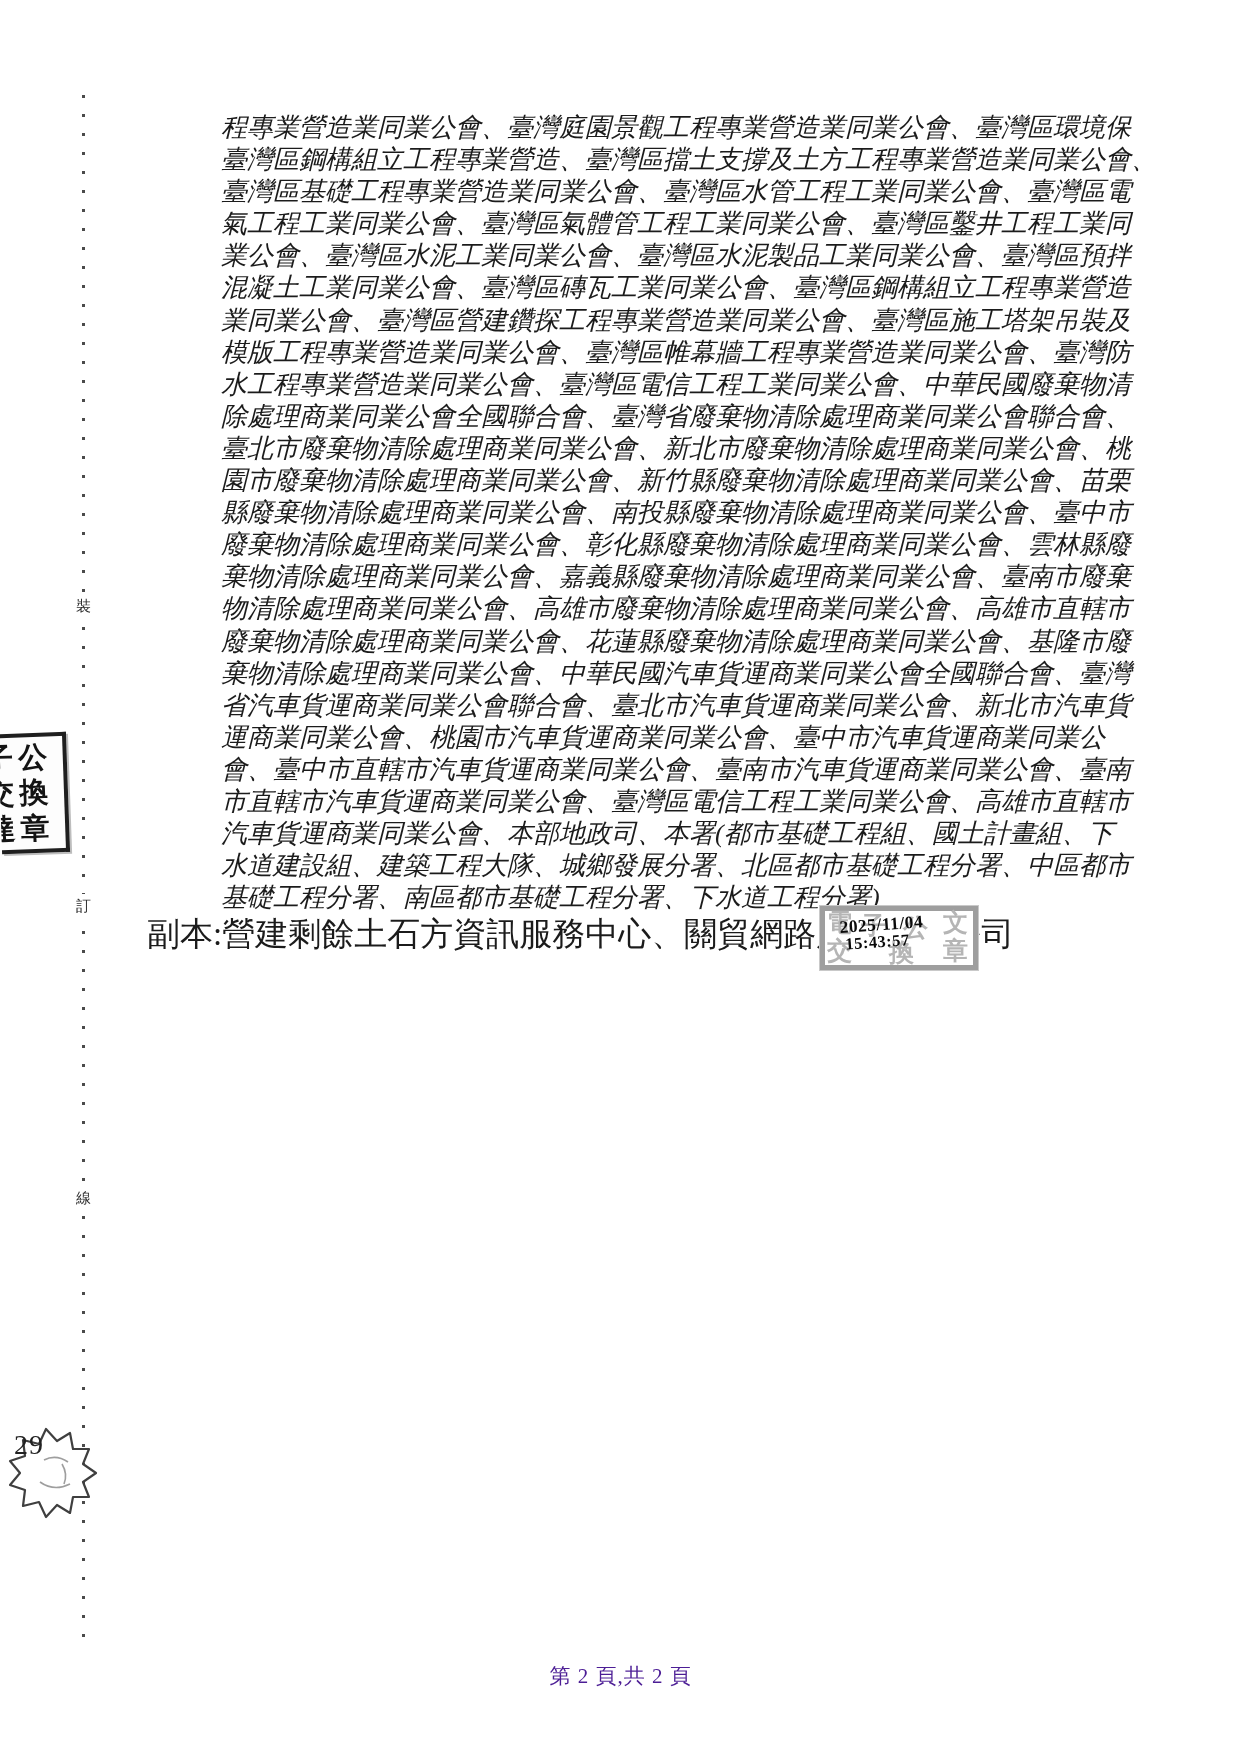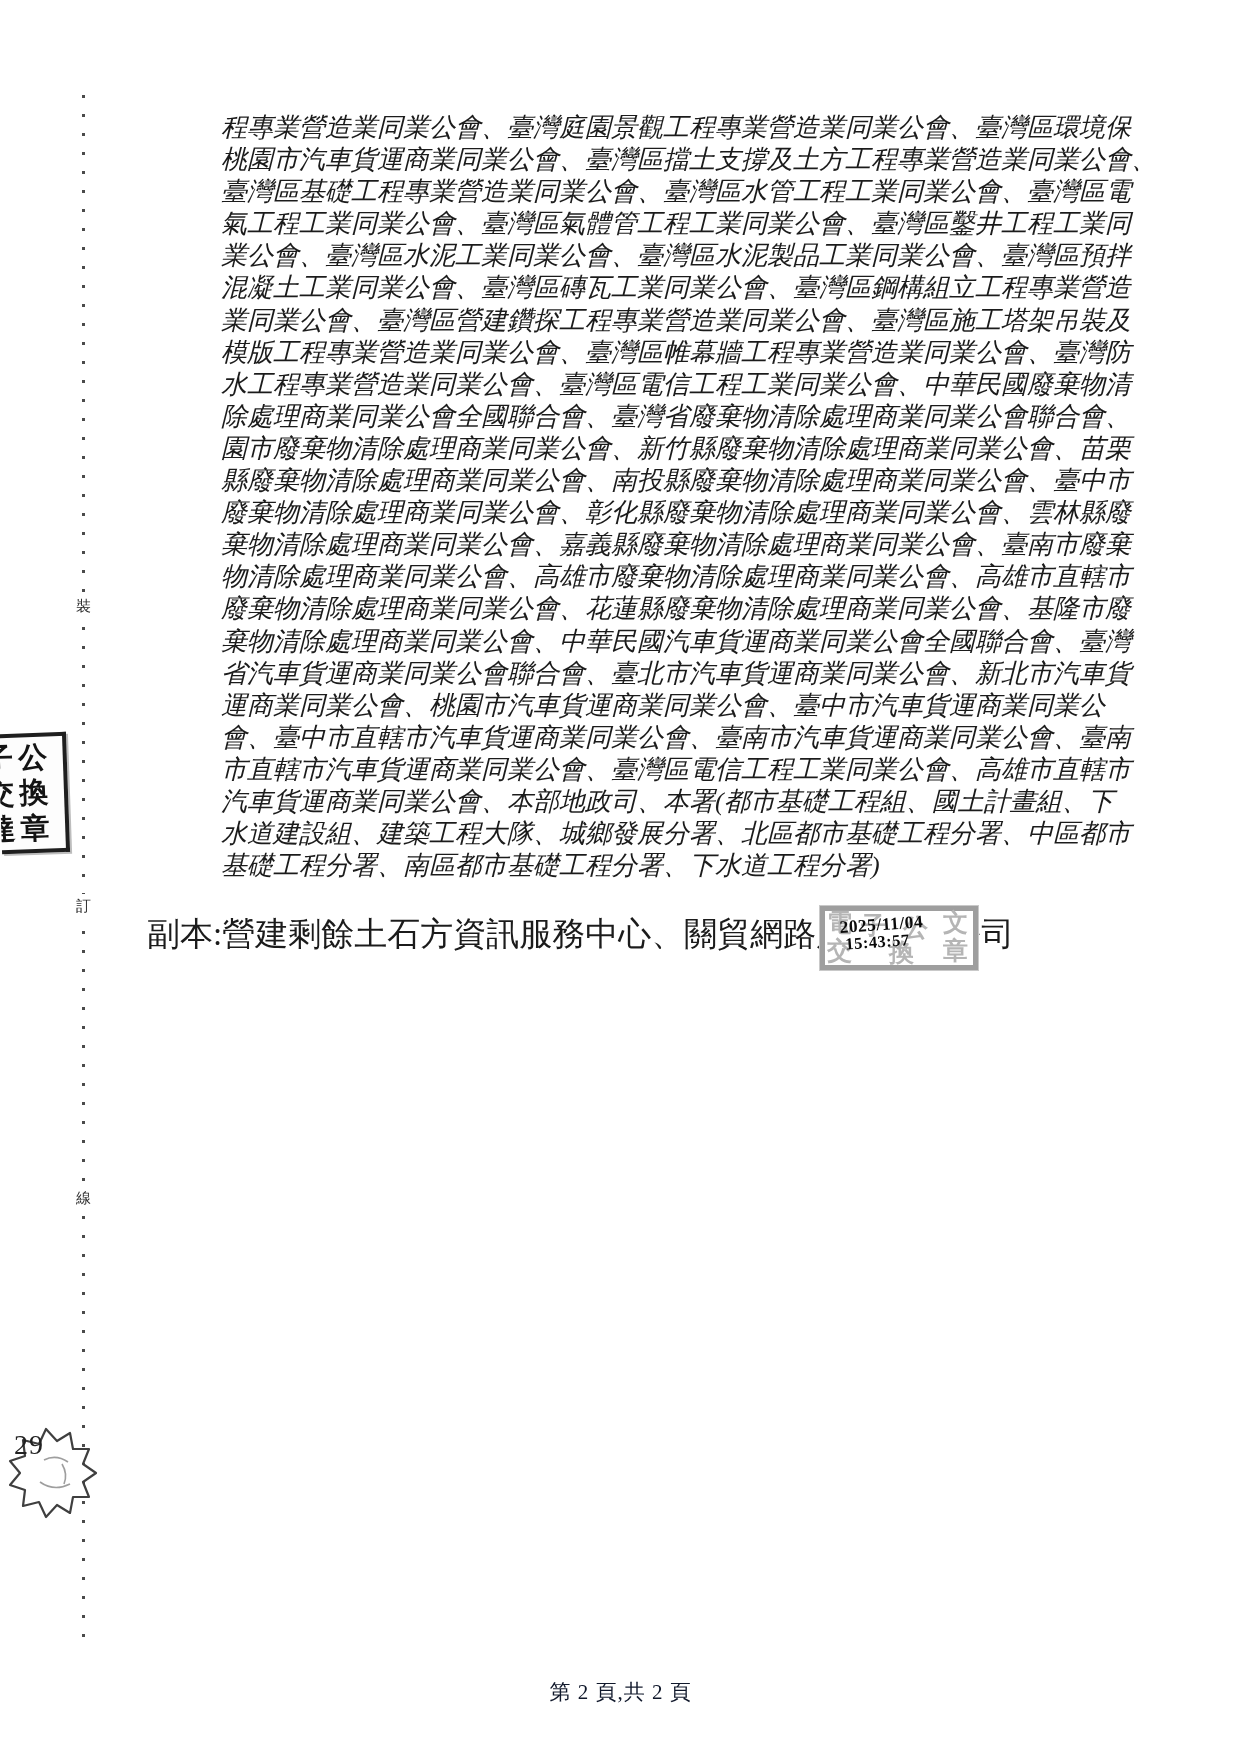--- a/index.html
+++ b/index.html
@@ -72,21 +72,21 @@
 
   
   .flower-stamp{position:absolute;left:6px;top:1424px;width:96px;height:100px;}
   .sheet-number{
     position:absolute;left:14px;top:1429px;font-size:28px;color:#222;
     letter-spacing:1px;
   }
 
   .page-footer{
     position:absolute;left:0;top:1662px;width:100%;text-align:center;
-    font-size:21px;letter-spacing:1px;color:#0f172a;margin-top:16px;
+    font-size:21px;letter-spacing:1px;color:#4c1d95;
   }
 </style>
 </head>
 <body>
 
 <div class="page">
 
   <div class="binding-dots"></div>
   <div class="binding-mark mark-zhuang">裝</div>
   <div class="binding-mark mark-ding">訂</div>
@@ -100,29 +100,30 @@
     </div>
     <div class="seal-col">
       <span>公</span>
       <span>換</span>
       <span>章</span>
     </div>
   </div>
 
   <div class="body-text">
     <div class="body-line">程專業營造業同業公會、臺灣庭園景觀工程專業營造業同業公會、臺灣區環境保</div>
-    <div class="body-line">桃園市汽車貨運商業同業公會、臺灣區擋土支撐及土方工程專業營造業同業公會、</div>
+    <div class="body-line">臺灣區鋼構組立工程專業營造、臺灣區擋土支撐及土方工程專業營造業同業公會、</div>
     <div class="body-line">臺灣區基礎工程專業營造業同業公會、臺灣區水管工程工業同業公會、臺灣區電</div>
     <div class="body-line">氣工程工業同業公會、臺灣區氣體管工程工業同業公會、臺灣區鑿井工程工業同</div>
     <div class="body-line">業公會、臺灣區水泥工業同業公會、臺灣區水泥製品工業同業公會、臺灣區預拌</div>
     <div class="body-line">混凝土工業同業公會、臺灣區磚瓦工業同業公會、臺灣區鋼構組立工程專業營造</div>
     <div class="body-line">業同業公會、臺灣區營建鑽探工程專業營造業同業公會、臺灣區施工塔架吊裝及</div>
     <div class="body-line">模版工程專業營造業同業公會、臺灣區帷幕牆工程專業營造業同業公會、臺灣防</div>
     <div class="body-line">水工程專業營造業同業公會、臺灣區電信工程工業同業公會、中華民國廢棄物清</div>
     <div class="body-line">除處理商業同業公會全國聯合會、臺灣省廢棄物清除處理商業同業公會聯合會、</div>
+    <div class="body-line">臺北市廢棄物清除處理商業同業公會、新北市廢棄物清除處理商業同業公會、桃</div>
     <div class="body-line">園市廢棄物清除處理商業同業公會、新竹縣廢棄物清除處理商業同業公會、苗栗</div>
     <div class="body-line">縣廢棄物清除處理商業同業公會、南投縣廢棄物清除處理商業同業公會、臺中市</div>
     <div class="body-line">廢棄物清除處理商業同業公會、彰化縣廢棄物清除處理商業同業公會、雲林縣廢</div>
     <div class="body-line">棄物清除處理商業同業公會、嘉義縣廢棄物清除處理商業同業公會、臺南市廢棄</div>
     <div class="body-line">物清除處理商業同業公會、高雄市廢棄物清除處理商業同業公會、高雄市直轄市</div>
     <div class="body-line">廢棄物清除處理商業同業公會、花蓮縣廢棄物清除處理商業同業公會、基隆市廢</div>
     <div class="body-line">棄物清除處理商業同業公會、中華民國汽車貨運商業同業公會全國聯合會、臺灣</div>
     <div class="body-line">省汽車貨運商業同業公會聯合會、臺北市汽車貨運商業同業公會、新北市汽車貨</div>
     <div class="body-line">運商業同業公會、桃園市汽車貨運商業同業公會、臺中市汽車貨運商業同業公</div>
     <div class="body-line">會、臺中市直轄市汽車貨運商業同業公會、臺南市汽車貨運商業同業公會、臺南</div>

